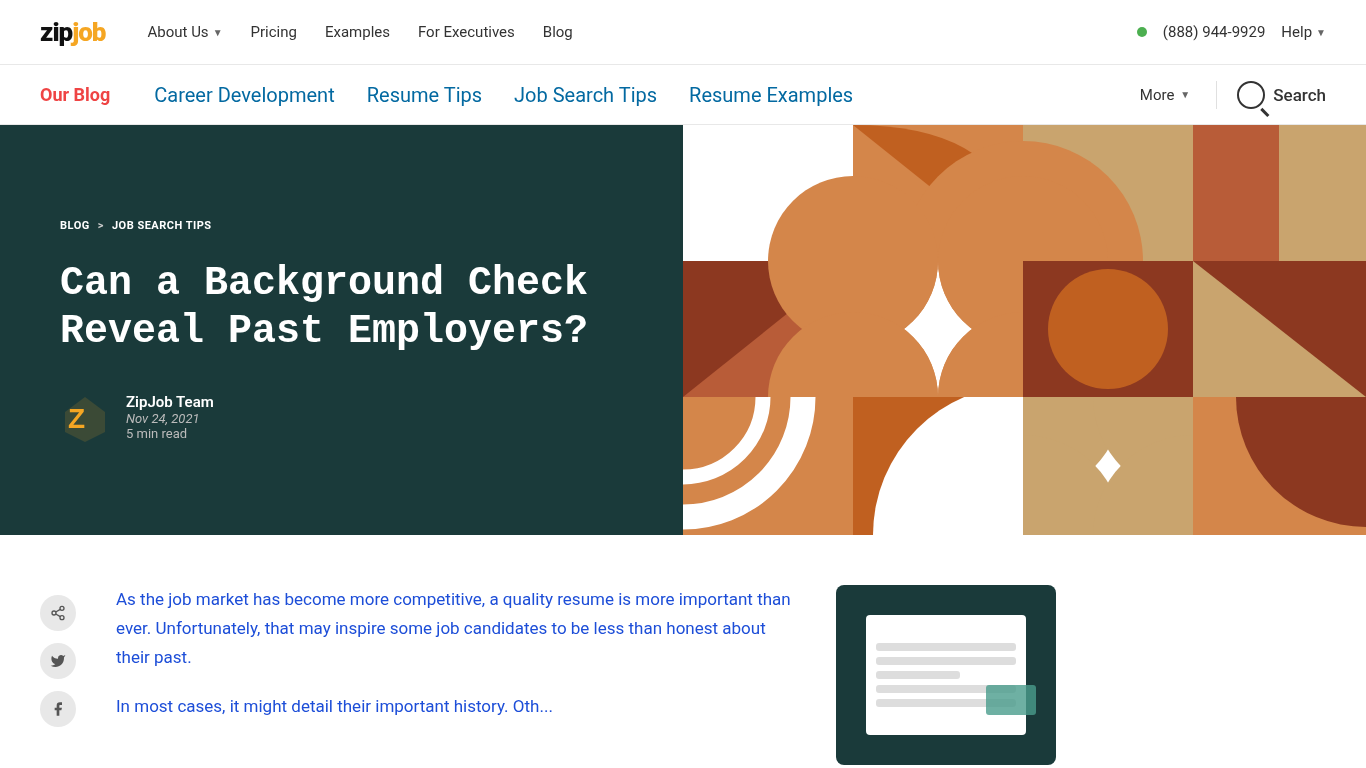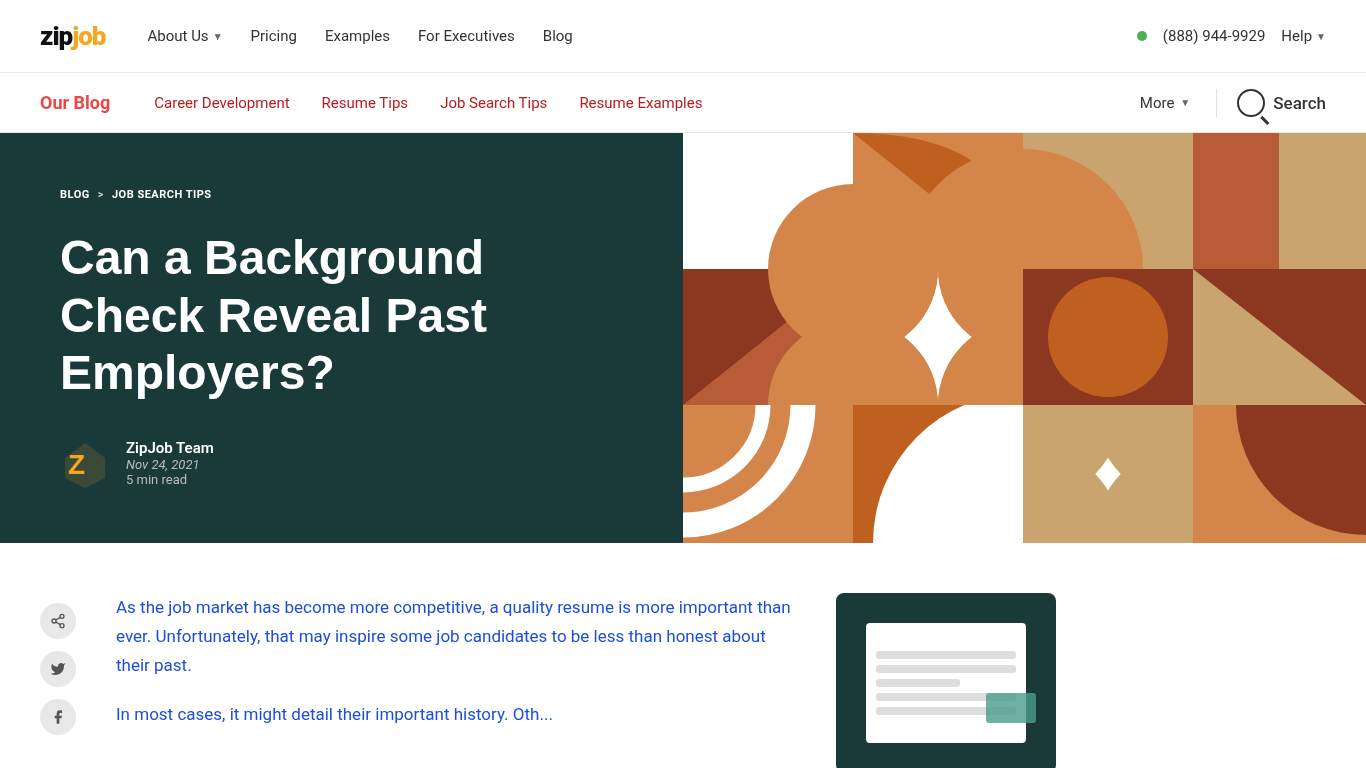--- a/index.html
+++ b/index.html
@@ -3,21 +3,21 @@
   <meta charset="utf-8">
   <style>
     * { margin: 0; padding: 0; box-sizing: border-box; }
     body { font-family: -apple-system, BlinkMacSystemFont, 'Segoe UI', Roboto, sans-serif; color: #333; background: #fff; }
 
     
     .top-nav {
       display: flex;
       align-items: center;
       padding: 0 40px;
-      height: 73px;
+      height: 65px;
       border-bottom: 1px solid #e8e8e8;
       background: #fff;
     }
     .logo {
       font-size: 26px;
       font-weight: 900;
       color: #111;
       margin-right: 30px;
       letter-spacing: -1px;
     }
@@ -94,22 +94,22 @@
       white-space: nowrap;
     }
     .blog-nav-links {
       display: flex;
       align-items: center;
       gap: 4px;
       flex: 1;
     }
     .blog-nav-links a {
       text-decoration: none;
-      color: #b91c1c;
-      font-size: 15px;
+      color: #0369a1;
+      font-size: 20px;
       padding: 8px 14px;
       border-radius: 4px;
     }
     .blog-nav-right {
       display: flex;
       align-items: center;
       gap: 12px;
     }
     .more-btn {
       display: flex;
@@ -175,26 +175,26 @@
       color: #fff;
       margin-bottom: 28px;
       display: flex;
       align-items: center;
       gap: 8px;
       text-transform: uppercase;
     }
     .breadcrumb a { color: #fff; text-decoration: none; }
     .breadcrumb .separator { color: #ccc; }
     .hero-title {
-      font-size: 48px;
+      font-size: 40px;
       font-weight: 800;
       color: #fff;
       line-height: 1.2;
       margin-bottom: 36px;
-      font-family: Liberation Sans, sans-serif;
+      font-family: Liberation Mono, monospace;
     }
     .author-section {
       display: flex;
       align-items: center;
       gap: 16px;
     }
     .author-logo {
       width: 50px;
       height: 50px;
       position: relative;

